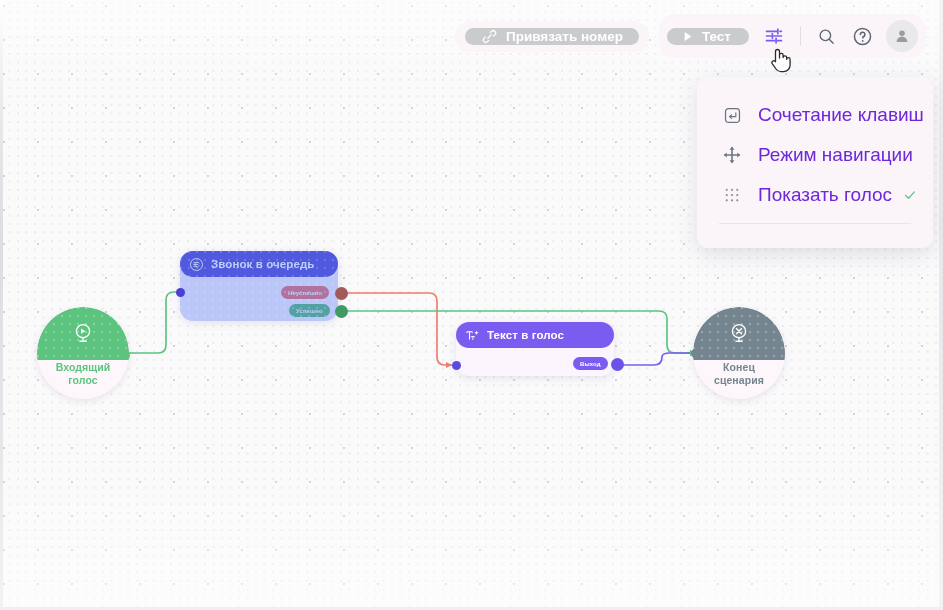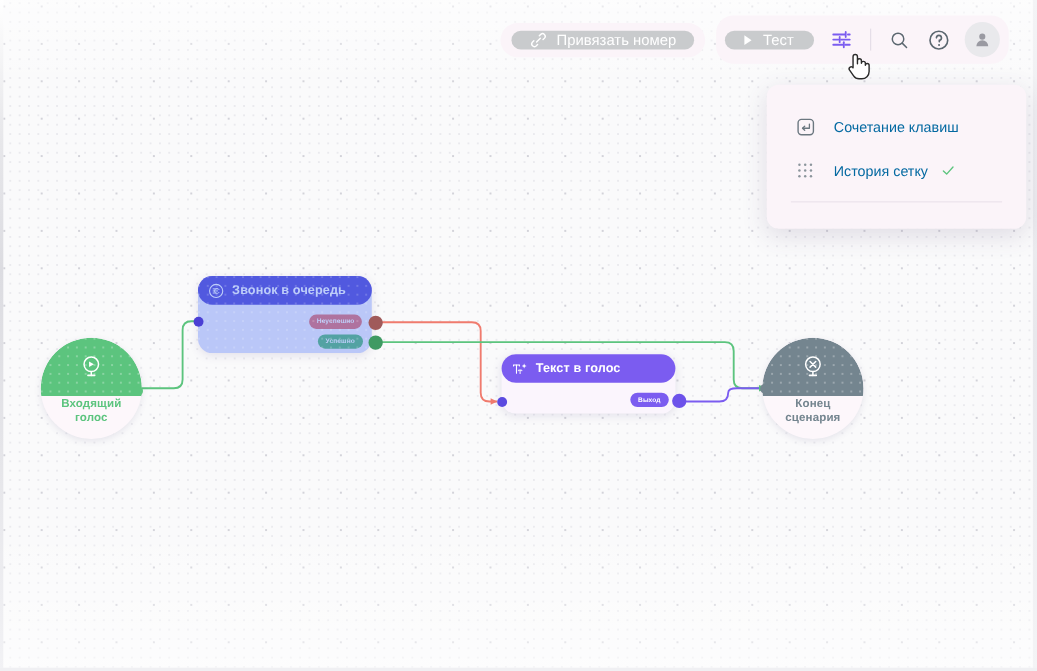--- a/index.html
+++ b/index.html
@@ -210,21 +210,21 @@
   .tb-group.right { gap: 2px; padding: 6px 8px; }
 
   .pill-btn {
     height: 17px;
     border: none;
     border-radius: 9px;
     background: #c9cbcd;
     color: #ffffff;
     font-family: inherit;
     font-size: 13.5px;
-    font-weight: 400;
+    font-weight: 700;
     display: flex;
     align-items: center;
     gap: 8px;
     padding: 0 16px;
     cursor: pointer;
     white-space: nowrap;
   }
   .pill-btn.test { padding: 0 18px 0 13px; gap: 7px; }
 
   .icon-btn {
@@ -290,22 +290,22 @@
   }
   .mi-icon {
     width: 20px; height: 20px;
     flex: 0 0 auto;
     margin-right: 16px;
     display: flex;
     align-items: center;
     justify-content: center;
   }
   .mi-label {
-    font-size: 13px;
-    color: #0369a1;
+    font-size: 19px;
+    color: #6d28d9;
     white-space: nowrap;
   }
   .mi-check {
     margin-left: 11px;
     display: flex;
     align-items: center;
   }
   .menu-divider {
     height: 1px;
     background: #eae2ec;
@@ -482,38 +482,50 @@
       <span class="mi-icon">
         <svg width="19" height="19" viewBox="0 0 24 24">
           <rect x="3.2" y="3.2" width="17.6" height="17.6" rx="4" fill="none" stroke="#6b7780" stroke-width="1.6"></rect>
           <path d="M16.2 8.6 L16.2 13.4 L8.6 13.4" fill="none" stroke="#6b7780" stroke-width="1.5" stroke-linecap="round" stroke-linejoin="round"></path>
           <path d="M10.8 11.1 L8.3 13.4 L10.8 15.7" fill="none" stroke="#6b7780" stroke-width="1.5" stroke-linecap="round" stroke-linejoin="round"></path>
         </svg>
       </span>
       <span class="mi-label">Сочетание клавиш</span>
     </div>
 
+    <div class="menu-item">
+      <span class="mi-icon">
+        <svg width="20" height="20" viewBox="0 0 24 24">
+          <path d="M12 3.4 L12 20.6 M3.4 12 L20.6 12" stroke="#6b7780" stroke-width="1.9" stroke-linecap="round"></path>
+          <path d="M12 2.2 L15 5.6 L9 5.6 Z" fill="#6b7780"></path>
+          <path d="M12 21.8 L15 18.4 L9 18.4 Z" fill="#6b7780"></path>
+          <path d="M2.2 12 L5.6 9 L5.6 15 Z" fill="#6b7780"></path>
+          <path d="M21.8 12 L18.4 9 L18.4 15 Z" fill="#6b7780"></path>
+        </svg>
+      </span>
+      <span class="mi-label">Режим навигации</span>
+    </div>
 
     <div class="menu-item">
       <span class="mi-icon">
         <svg width="18" height="18" viewBox="0 0 24 24">
           <g fill="#8b959c">
             <circle cx="5" cy="5" r="1.5"></circle>
               <circle cx="12" cy="5" r="1.5"></circle>
               <circle cx="19" cy="5" r="1.5"></circle>
             <circle cx="5" cy="12" r="1.5"></circle>
               <circle cx="12" cy="12" r="1.5"></circle>
               <circle cx="19" cy="12" r="1.5"></circle>
             <circle cx="5" cy="19" r="1.5"></circle>
               <circle cx="12" cy="19" r="1.5"></circle>
               <circle cx="19" cy="19" r="1.5"></circle>
           </g>
         </svg>
       </span>
-      <span class="mi-label">История сетку</span>
+      <span class="mi-label">Показать голос</span>
       <span class="mi-check">
         <svg width="14" height="14" viewBox="0 0 24 24">
           <path d="M4.5 12.8 L9.6 17.6 L19.5 6.6" fill="none" stroke="#5cc47e" stroke-width="2.1" stroke-linecap="round" stroke-linejoin="round"></path>
         </svg>
       </span>
     </div>
 
     <div class="menu-divider"></div>
 
   </div>

